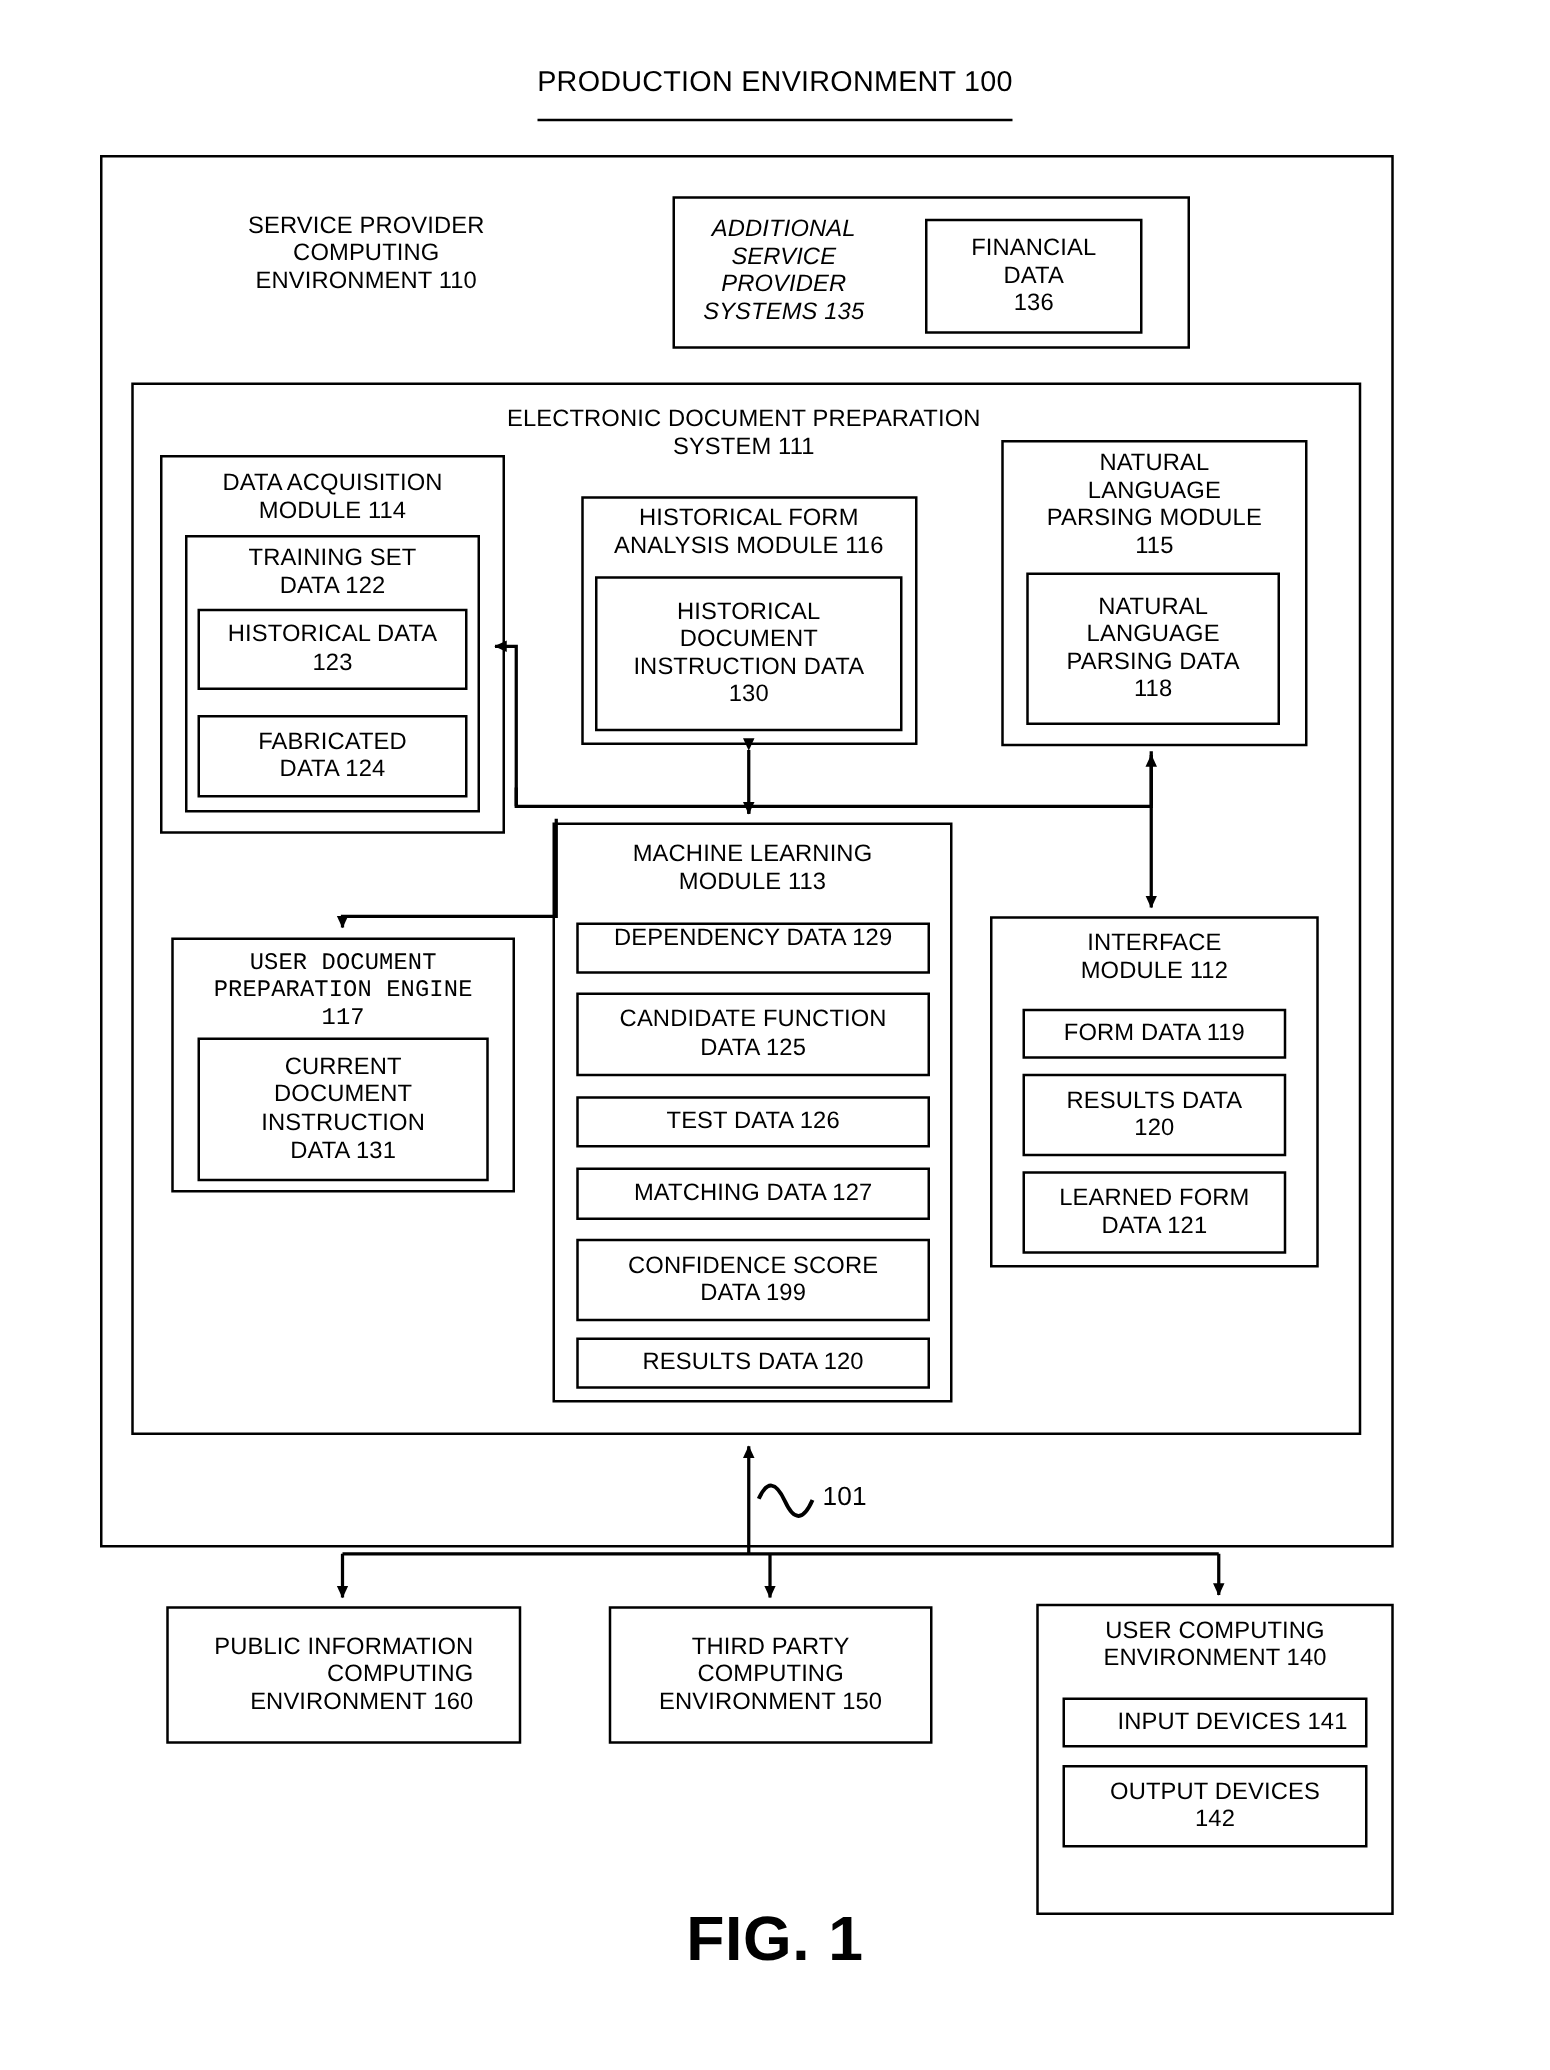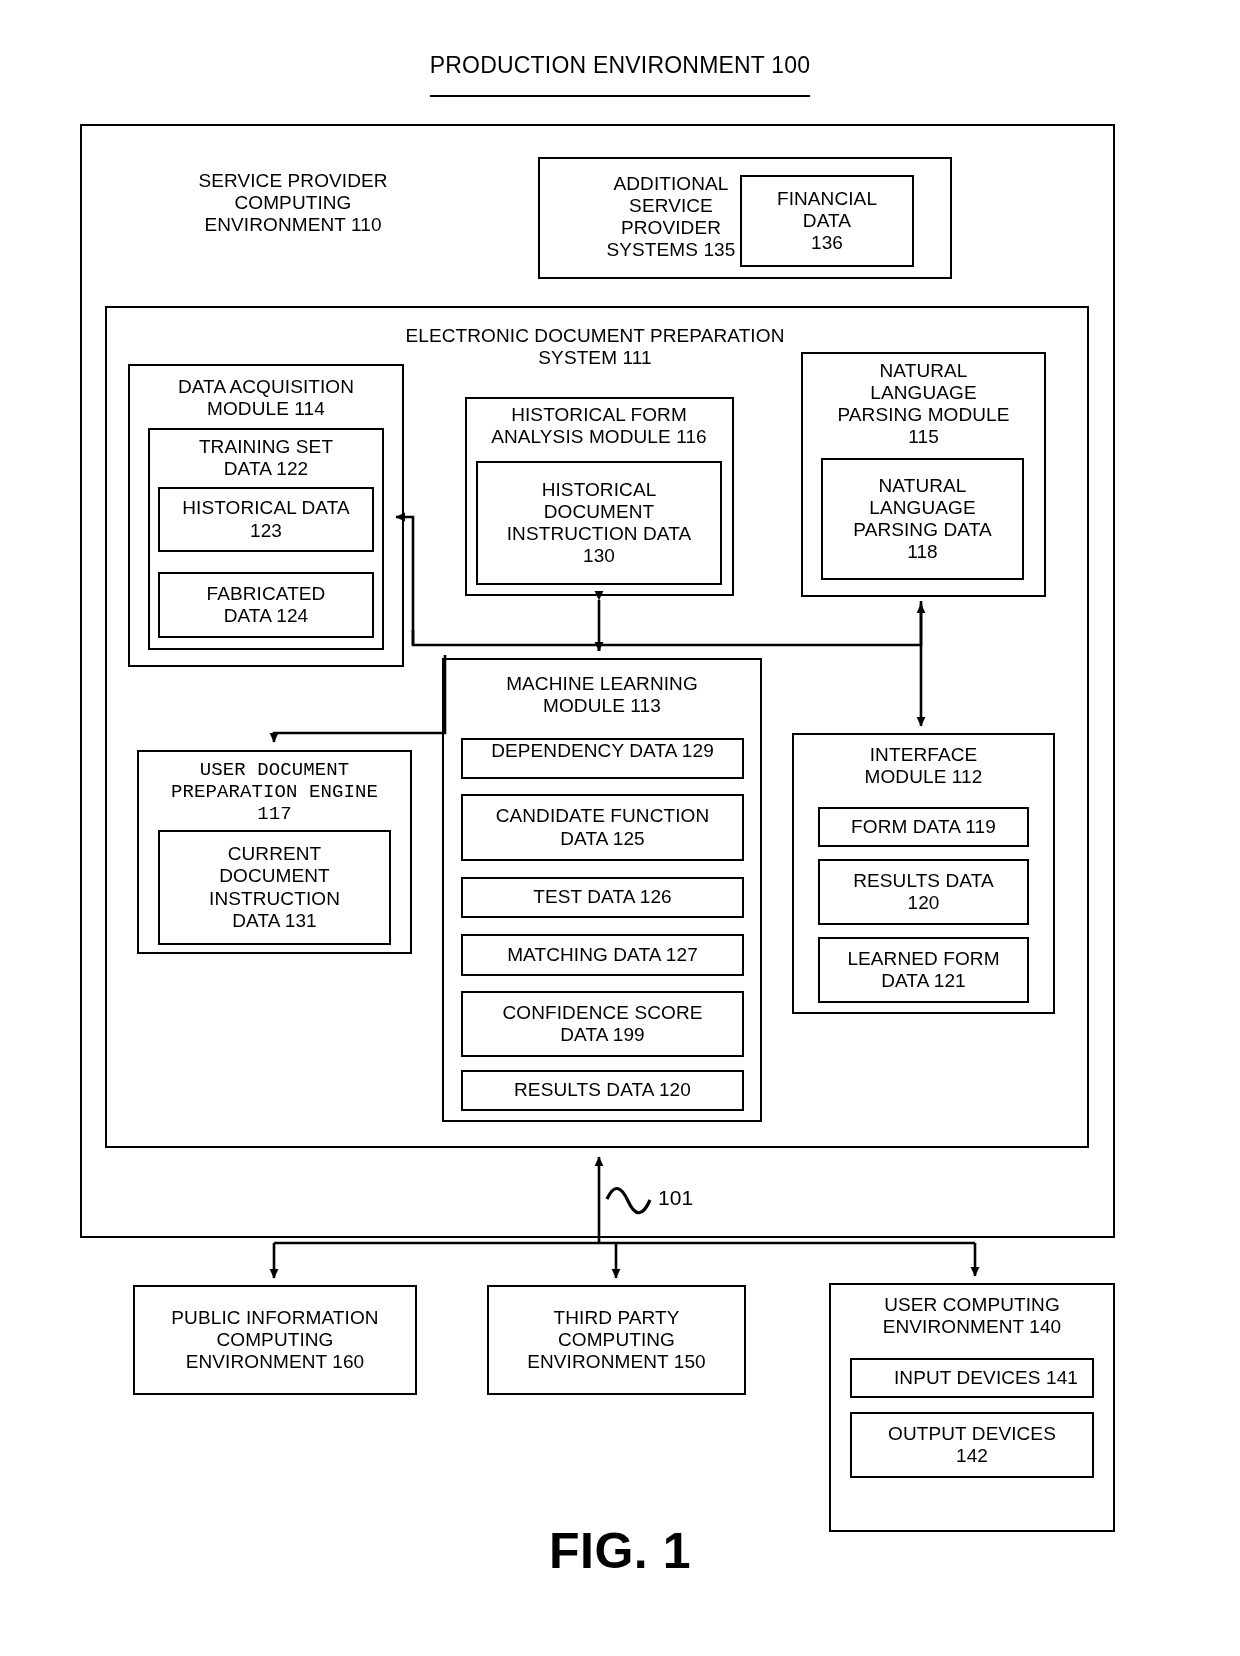--- a/index.html
+++ b/index.html
@@ -98,21 +98,21 @@
 <div class="stage">
 
   <div class="fig-title"><span>PRODUCTION ENVIRONMENT 100</span></div>
 
   <div class="box" style="left:80px; top:124px; width:1035px; height:1114px;"></div>
   <div class="lbl" style="left:118px; top:170px; width:350px;">SERVICE PROVIDER
 COMPUTING
 ENVIRONMENT 110</div>
 
   <div class="box" style="left:538px; top:157px; width:414px; height:122px;"></div>
-  <div class="lbl" style="left:576px; top:173px; width:190px;">ADDITIONAL
+  <div class="lbl" style="left:532px; top:173px; width:190px;font-style:italic;">ADDITIONAL
 SERVICE
 PROVIDER
 SYSTEMS 135</div>
   <div class="box" style="left:740px; top:175px; width:174px; height:92px;"></div>
   <div class="lbl ctr" style="left:740px; top:175px; width:174px; height:92px;">FINANCIAL
 DATA
 136</div>
 
   <div class="box" style="left:105px; top:306px; width:984px; height:842px;"></div>
   <div class="lbl" style="left:330px; top:325px; width:530px;">ELECTRONIC DOCUMENT PREPARATION
@@ -185,21 +185,21 @@
   <div class="box thin" style="left:818px; top:807px; width:211px; height:40px;"></div>
   <div class="lbl ctr" style="left:818px; top:807px; width:211px; height:40px;">FORM DATA 119</div>
   <div class="box thin" style="left:818px; top:859px; width:211px; height:66px;"></div>
   <div class="lbl ctr" style="left:818px; top:859px; width:211px; height:66px;">RESULTS DATA
 120</div>
   <div class="box thin" style="left:818px; top:937px; width:211px; height:66px;"></div>
   <div class="lbl ctr" style="left:818px; top:937px; width:211px; height:66px;">LEARNED FORM
 DATA 121</div>
 
   <div class="box" style="left:133px; top:1285px; width:284px; height:110px;"></div>
-  <div class="lbl ctr" style="left:133px; top:1285px; width:284px; height:110px;">PUBLIC INFORMATION
+  <div class="lbl ctr" style="left:133px; top:1285px; width:284px; height:110px;text-align:right;">PUBLIC INFORMATION
 COMPUTING
 ENVIRONMENT 160</div>
 
   <div class="box" style="left:487px; top:1285px; width:259px; height:110px;"></div>
   <div class="lbl ctr" style="left:487px; top:1285px; width:259px; height:110px;">THIRD PARTY
 COMPUTING
 ENVIRONMENT 150</div>
 
   <div class="box" style="left:829px; top:1283px; width:286px; height:249px;"></div>
   <div class="lbl" style="left:830px; top:1294px; width:284px;">USER COMPUTING

